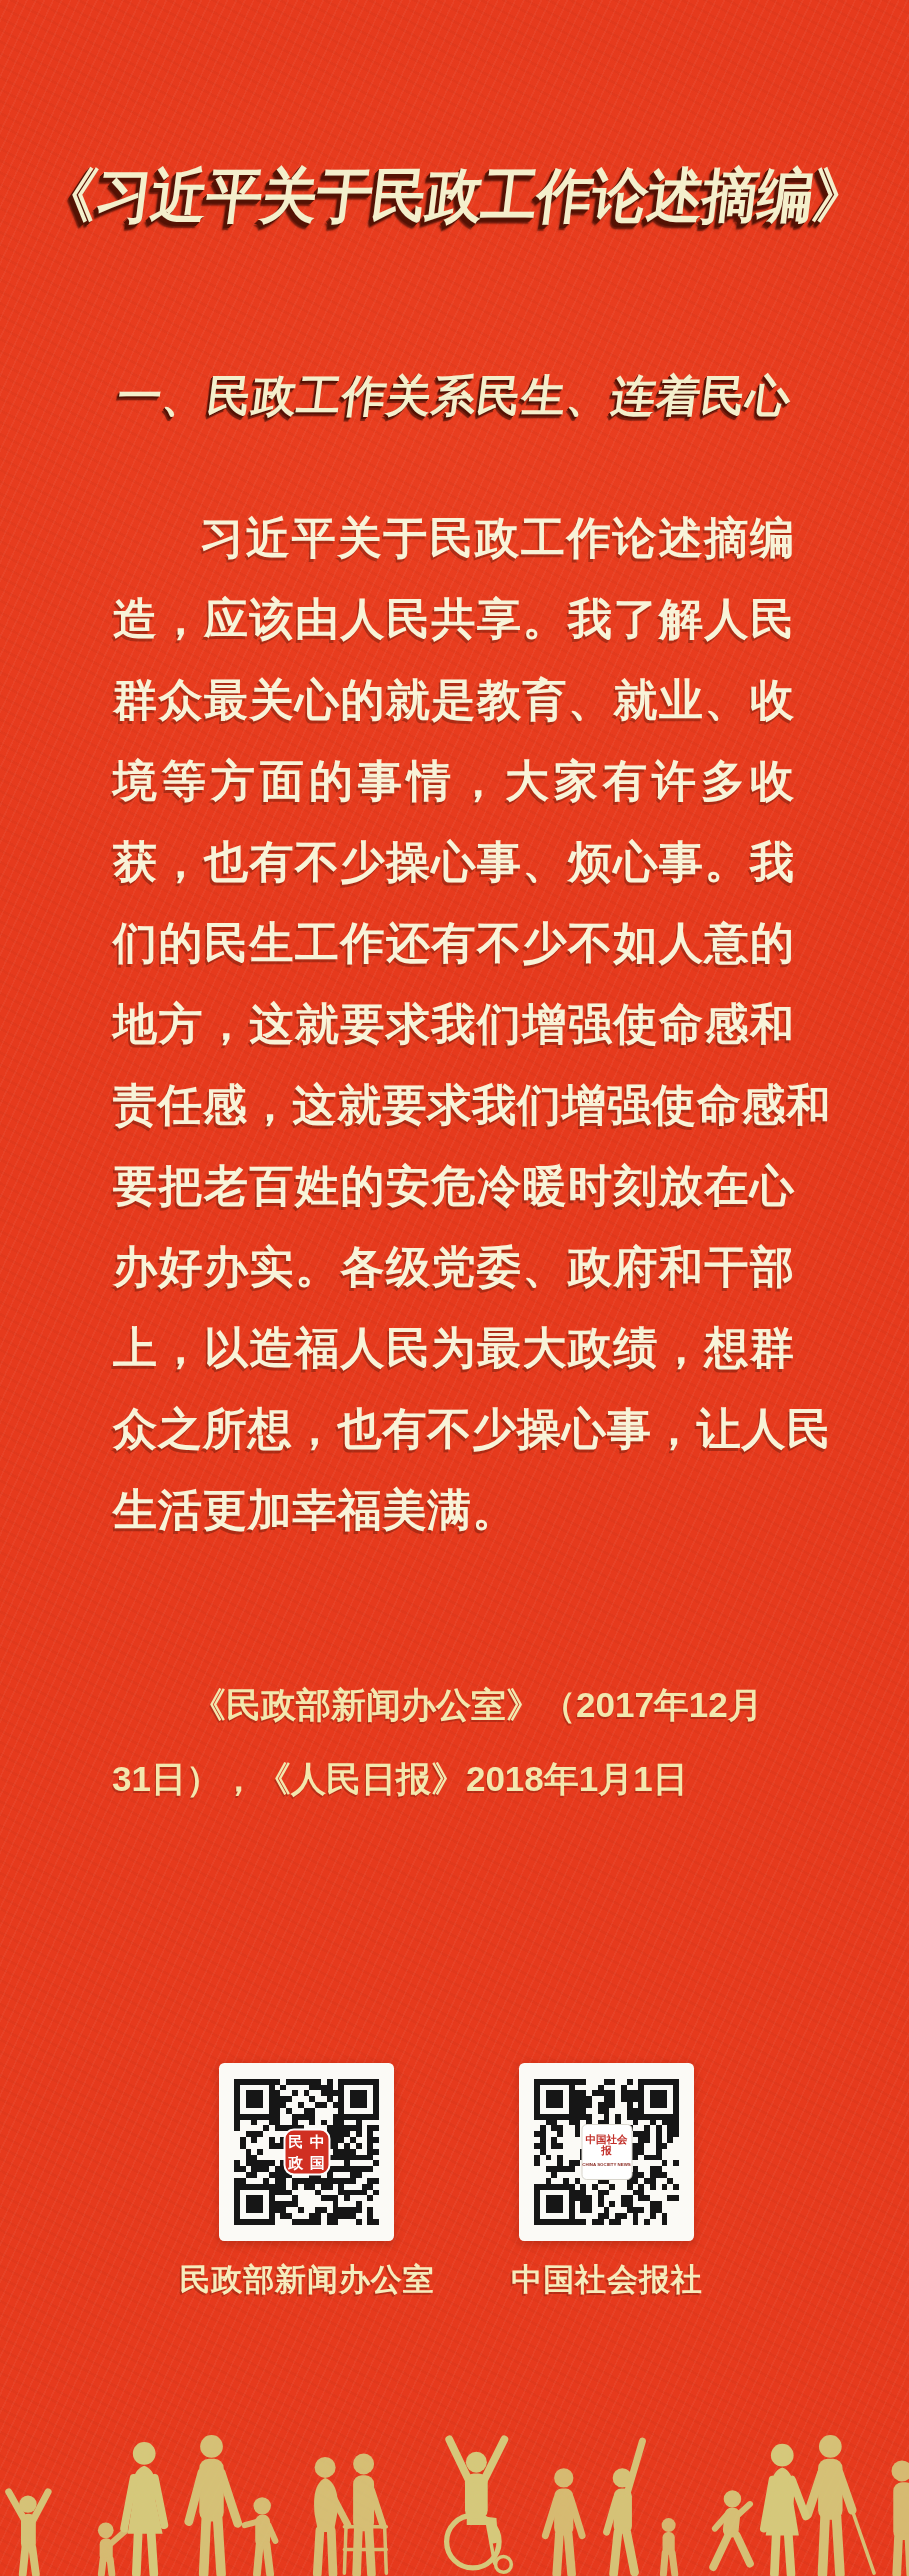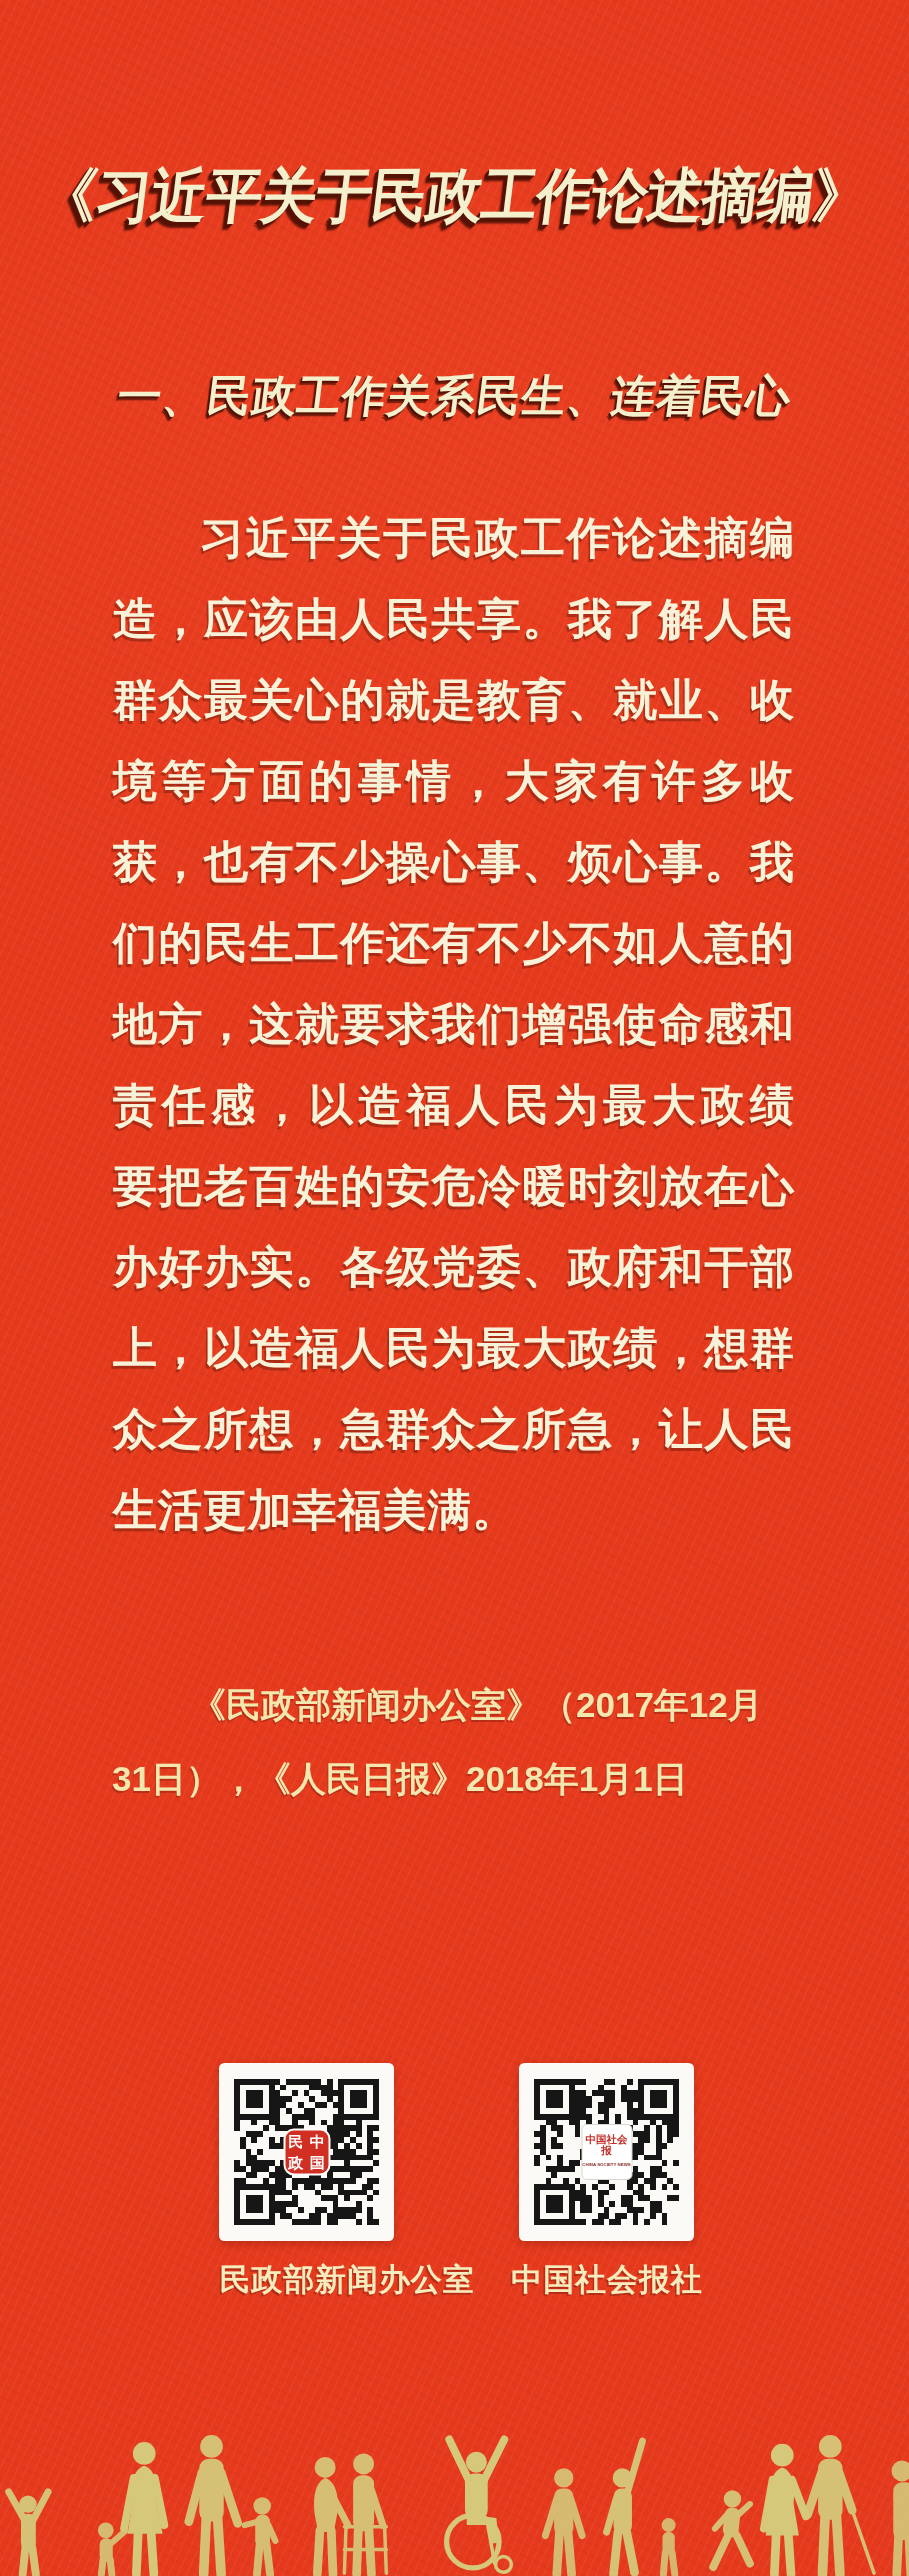--- a/index.html
+++ b/index.html
@@ -63,46 +63,46 @@
     background:#fff;border:0.9px solid #d8d5cc;border-radius:5.2px;box-sizing:border-box;
     display:flex;flex-direction:column;align-items:center;justify-content:center;
     color:#c2302a;font-size:10.5px;font-weight:700;text-align:center;line-height:11.4px;
   }
   .qr-logo-card .sub{font-size:4.4px;color:#8a2a22;letter-spacing:0;margin-top:2.6px;}
   .qr-label{
     position:absolute;top:2259px;width:262px;text-align:center;
     font-size:31px;font-weight:700;color:#f6ecbd;letter-spacing:0.9px;
     text-shadow:-1.7px 1.7px 0 rgba(80,18,6,.32);white-space:nowrap;
   }
-  .qr-label.left{left:176px;margin-left:40px;}
+  .qr-label.left{left:176px;}
   .qr-label.right{left:476px;}
   .silhouettes{position:absolute;left:0;bottom:0;width:909px;height:149px;display:block;}
 </style>
 </head>
 <body>
 
 <div class="page">
 
   <div class="poster-title">《习近平关于民政工作论述摘编》</div>
 
   <div class="section-heading">一、民政工作关系民生、连着民心</div>
 
   <div class="body-block">
     <span class="body-line first">习近平关于民政工作论述摘编</span>
     <span class="body-line">造，应该由人民共享。我了解人民</span>
     <span class="body-line">群众最关心的就是教育、就业、收</span>
     <span class="body-line">境等方面的事情，大家有许多收</span>
     <span class="body-line">获，也有不少操心事、烦心事。我</span>
     <span class="body-line">们的民生工作还有不少不如人意的</span>
     <span class="body-line">地方，这就要求我们增强使命感和</span>
-    <span class="body-line">责任感，以造福人民为最大政绩</span>
+    <span class="body-line">责任感，这就要求我们增强使命感和</span>
     <span class="body-line">要把老百姓的安危冷暖时刻放在心</span>
     <span class="body-line">办好办实。各级党委、政府和干部</span>
     <span class="body-line">上，以造福人民为最大政绩，想群</span>
-    <span class="body-line">众之所想，急群众之所急，让人民</span>
+    <span class="body-line">众之所想，也有不少操心事，让人民</span>
     <span class="body-line last">生活更加幸福美满。</span>
   </div>
 
   <div class="citation-block">
     <div class="citation-line first">《民政部新闻办公室》（2017年12月</div>
     <div class="citation-line">31日），《人民日报》2018年1月1日</div>
   </div>
 
   <div class="qr-card left">
     <div class="qr-grid">

